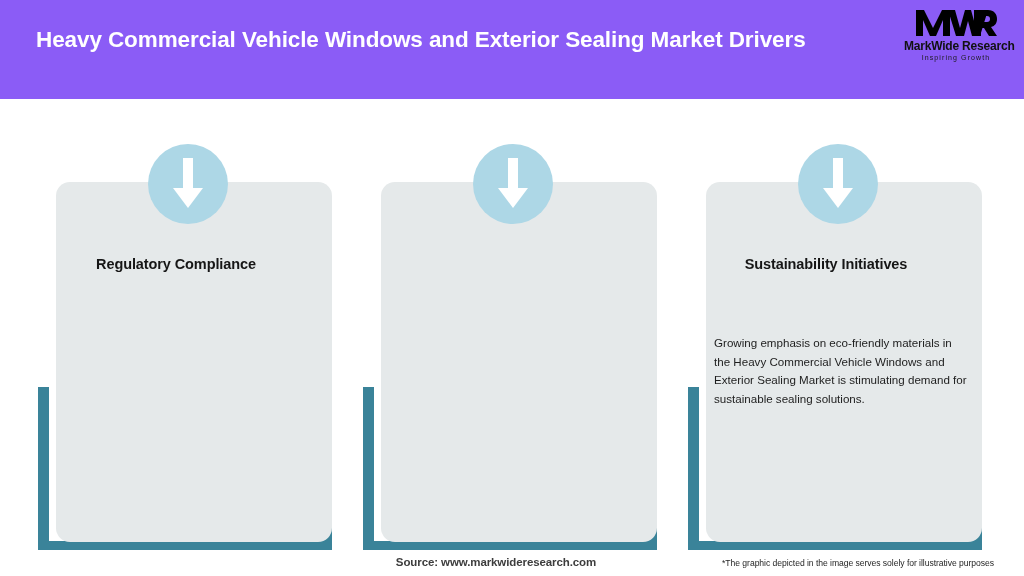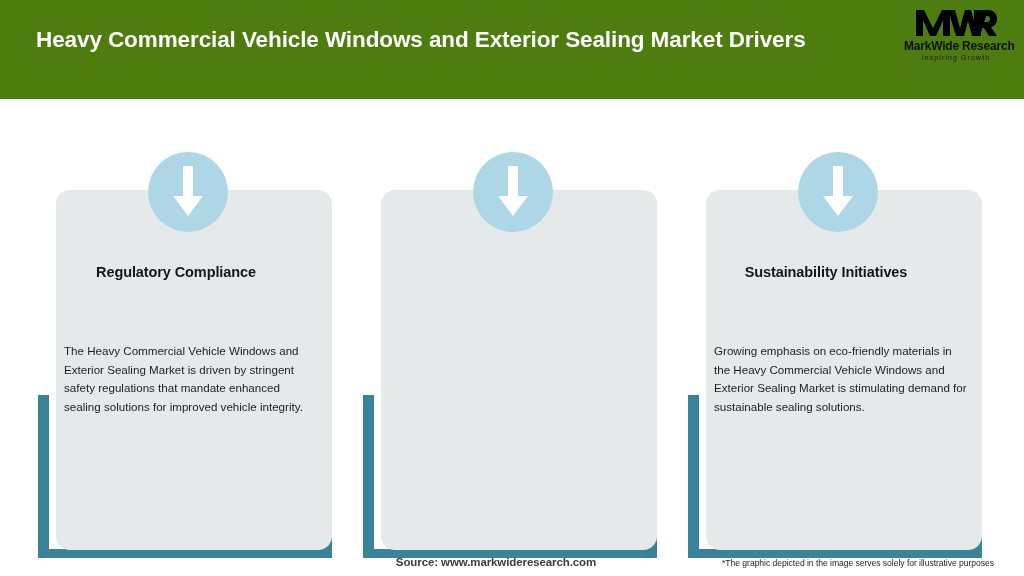--- a/index.html
+++ b/index.html
@@ -16,21 +16,21 @@
     -webkit-font-smoothing: antialiased;
   }
 
   
   #header-bar {
     position: absolute;
     left: 0;
     top: 0;
     width: 1024px;
     height: 99px;
-    background: #4d7c0f;
+    background: #8b5cf6;
   }
   #header-title {
     position: absolute;
     left: 36px;
     top: 25px;
     width: 830px;
     font-size: 22.5px;
     font-weight: bold;
     color: #ffffff;
     letter-spacing: -0.1px;
@@ -65,21 +65,21 @@
     font-size: 7px;
     color: #1a1a1a;
     letter-spacing: 1.1px;
     margin-top: 1px;
     white-space: nowrap;
   }
 
   
   .card-group {
     position: absolute;
-    top: 12px;
+    top: 4px;
     height: 504px;
     width: 330px;
   }
   .card-group.g0 { left: 38px; }
   .card-group.g1 { left: 363px; }
   .card-group.g2 { left: 688px; }
 
   
   .frame-left,
   .frame-right,
@@ -202,21 +202,20 @@
 
   <div class="card"></div>
 
   <div class="arrow-badge">
     <svg width="32" height="52" viewBox="0 0 32 52">
       <path d="M11 0 L21 0 L21 30 L31 30 L16 50 L1 30 L11 30 Z" fill="#FFFFFF"></path>
     </svg>
   </div>
 
   <div class="card-title">Regulatory Compliance</div>
-  <div class="card-body">The Heavy Commercial Vehicle Windows and Exterior Sealing Market is driven by stringent safety regulations that mandate enhanced sealing solutions for improved vehicle integrity.</div>
 </div>
 
 <div class="card-group g1">
   <div class="frame-left"></div>
   <div class="frame-right"></div>
   <div class="frame-bottom"></div>
 
   <div class="card"></div>
 
   <div class="arrow-badge">

